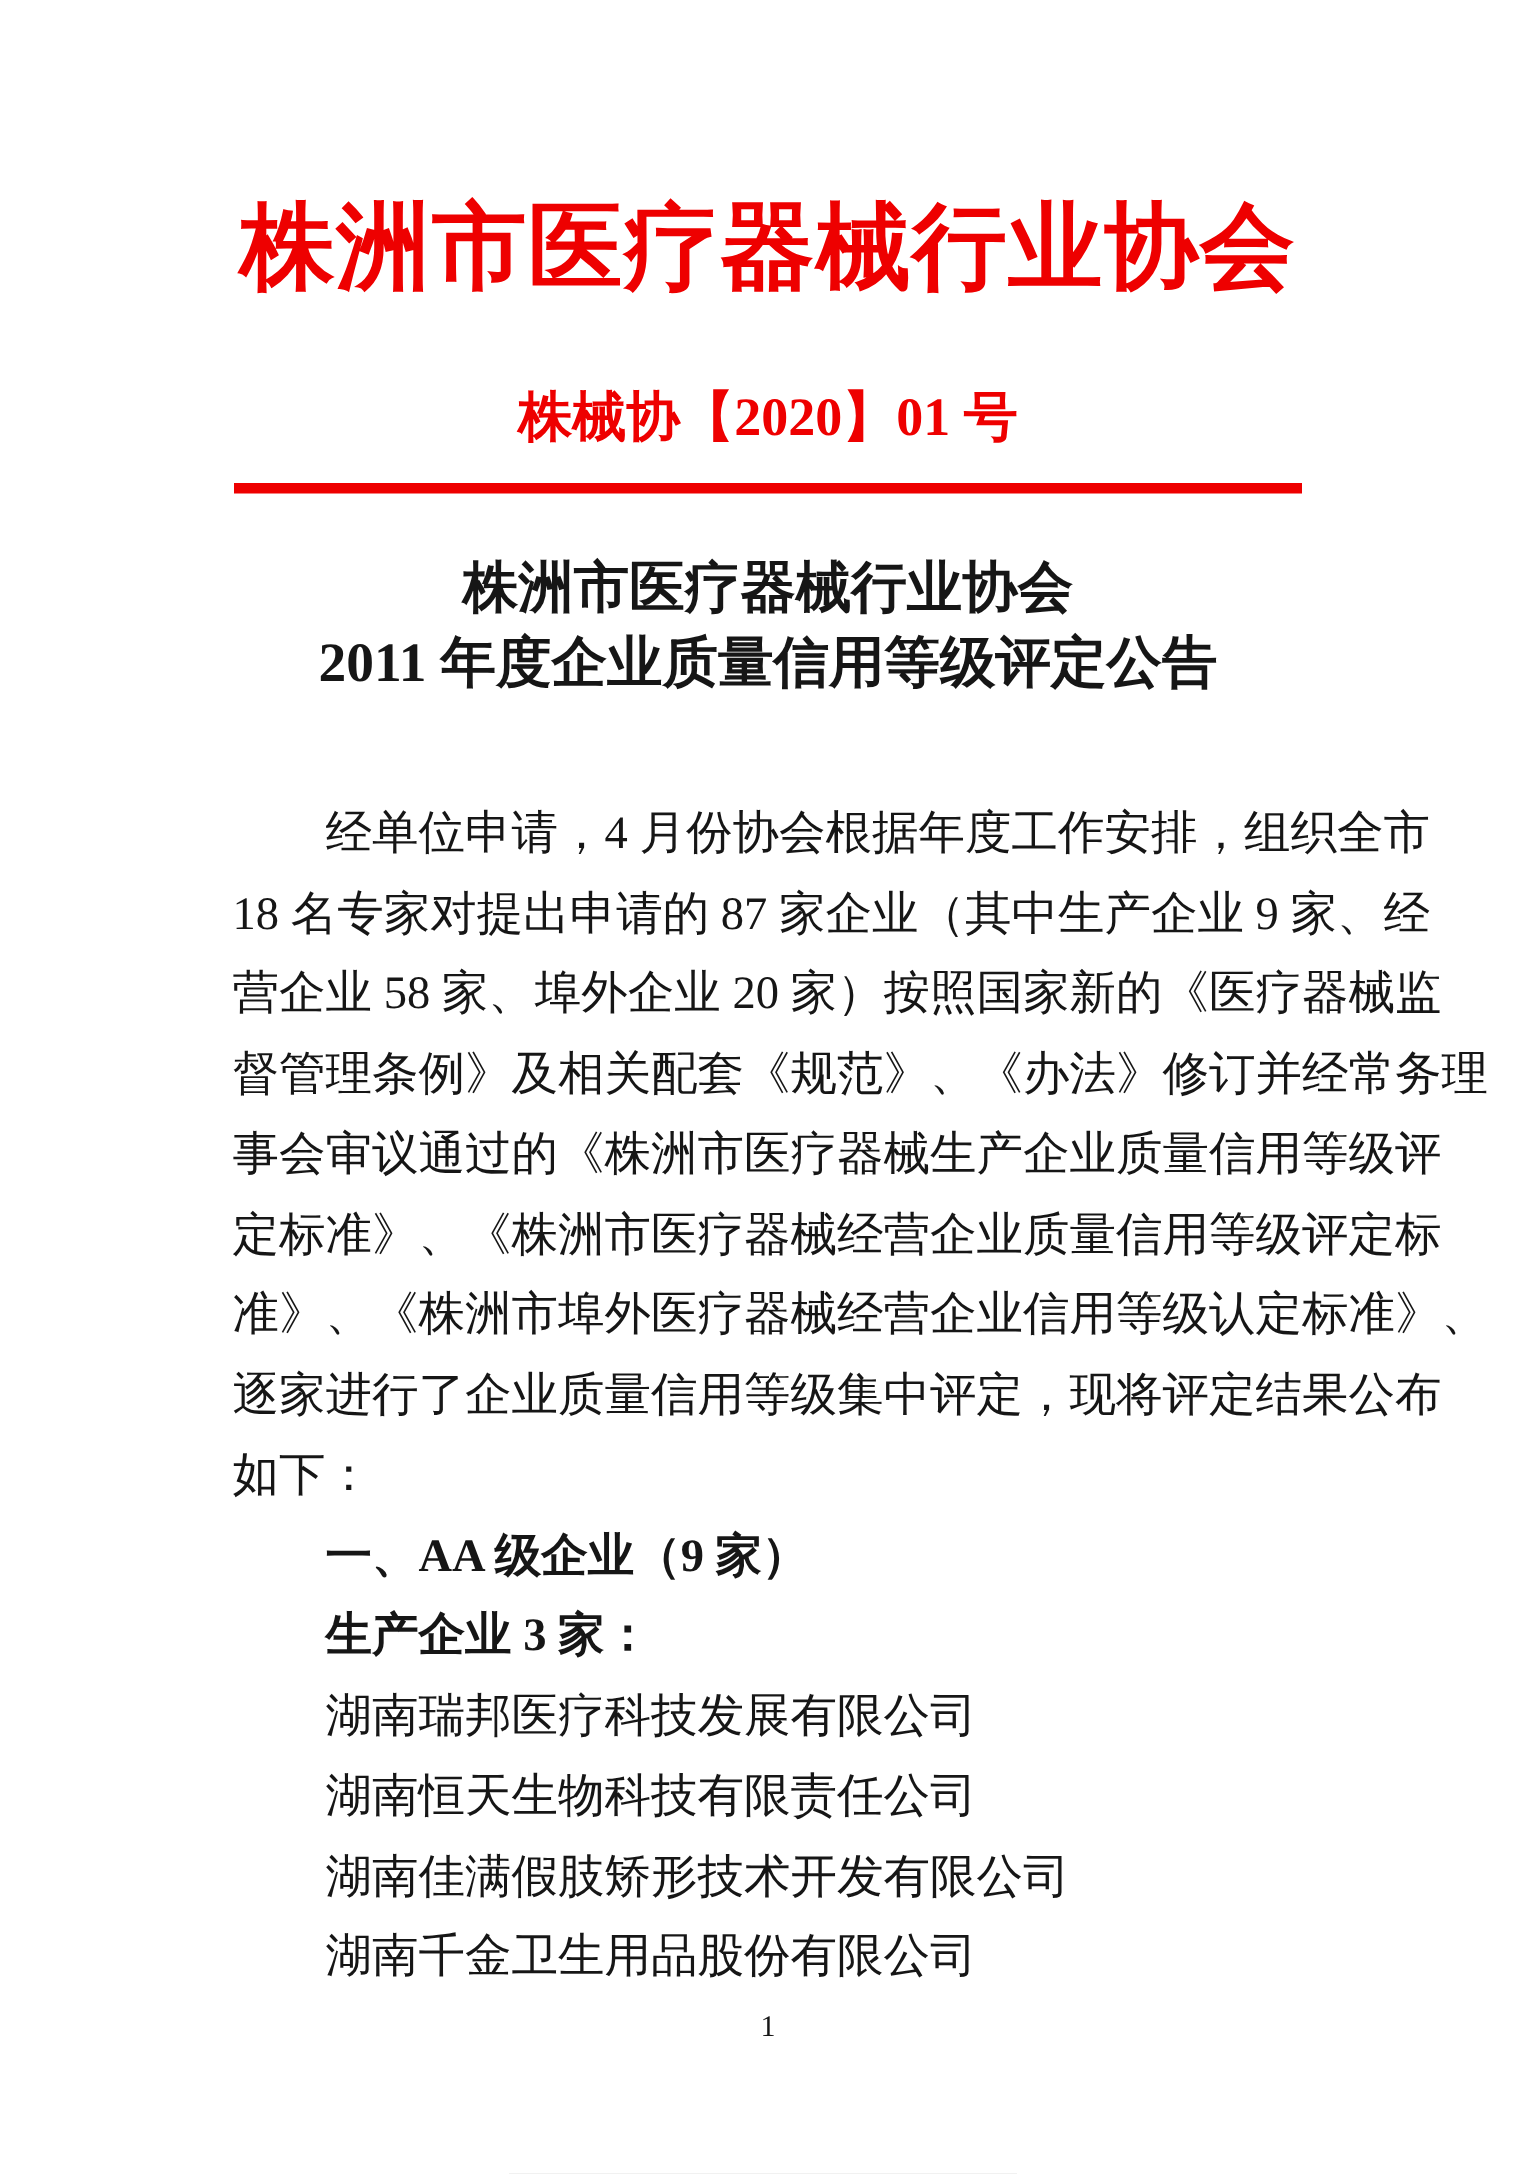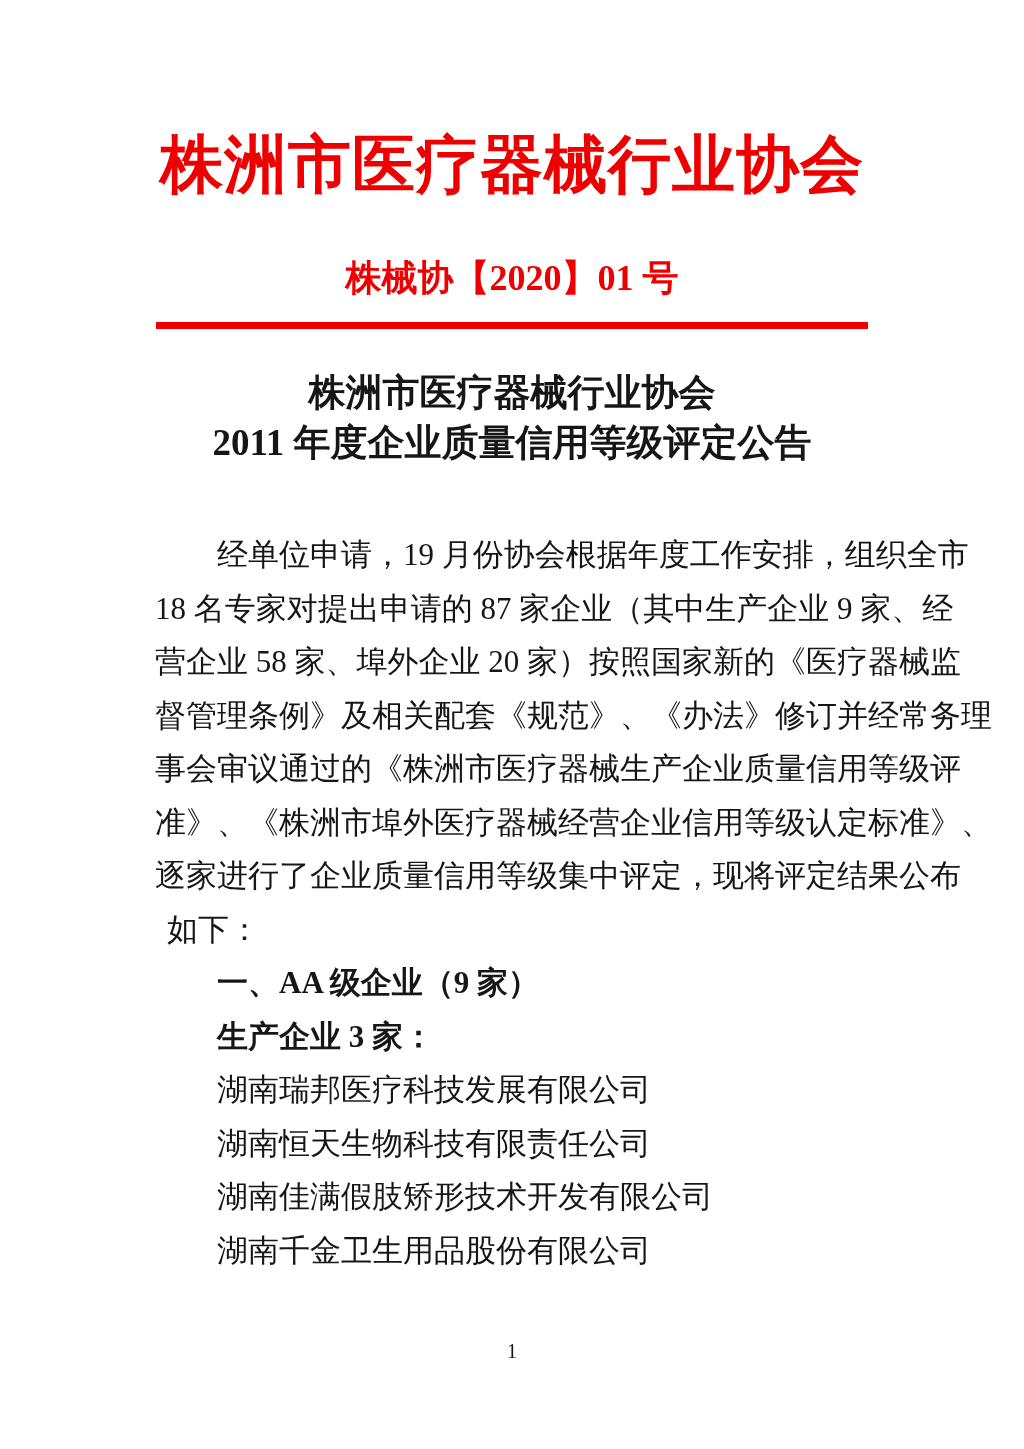--- a/index.html
+++ b/index.html
@@ -51,21 +51,21 @@
   .body-block{
     position:absolute;top:528px;left:155px;width:715px;
     font-size:31px;line-height:53.5px;
   }
   .body-line{
     text-align:justify;
     text-align-last:justify;
     white-space:nowrap;
   }
   .body-line.indent{ padding-left:62px; }
-  .body-line.no-justify{ text-align:center; text-align-last:left; white-space:normal;margin-left:12px; }
+  .body-line.no-justify{ text-align:center; text-align-last:left; white-space:normal; }
   .heading-line{
     font-weight:bold;
     padding-left:62px;
     white-space:nowrap;
   }
   .company-line{
     padding-left:62px;
     white-space:nowrap;
   }
   .page-number{
@@ -86,25 +86,26 @@
 
   <div class="red-rule"></div>
 
   <div class="doc-title">
     <div>株洲市医疗器械行业协会</div>
     <div>2011 年度企业质量信用等级评定公告</div>
   </div>
 
   <div class="body-block">
 
-    <div class="body-line indent">经单位申请，19 月份协会根据年度工作安排，组织全市</div>
+    <div class="body-line indent">经单位申请，4 月份协会根据年度工作安排，组织全市</div>
     <div class="body-line">18 名专家对提出申请的 87 家企业（其中生产企业 9 家、经</div>
     <div class="body-line">营企业 58 家、埠外企业 20 家）按照国家新的《医疗器械监</div>
     <div class="body-line">督管理条例》及相关配套《规范》、《办法》修订并经常务理</div>
     <div class="body-line">事会审议通过的《株洲市医疗器械生产企业质量信用等级评</div>
+    <div class="body-line">定标准》、《株洲市医疗器械经营企业质量信用等级评定标</div>
     <div class="body-line">准》、《株洲市埠外医疗器械经营企业信用等级认定标准》、</div>
     <div class="body-line">逐家进行了企业质量信用等级集中评定，现将评定结果公布</div>
     <div class="body-line no-justify">如下：</div>
 
     <div class="heading-line">一、AA 级企业（9 家）</div>
 
     <div class="heading-line">生产企业 3 家：</div>
 
     <div class="company-line">湖南瑞邦医疗科技发展有限公司</div>
     <div class="company-line">湖南恒天生物科技有限责任公司</div>

